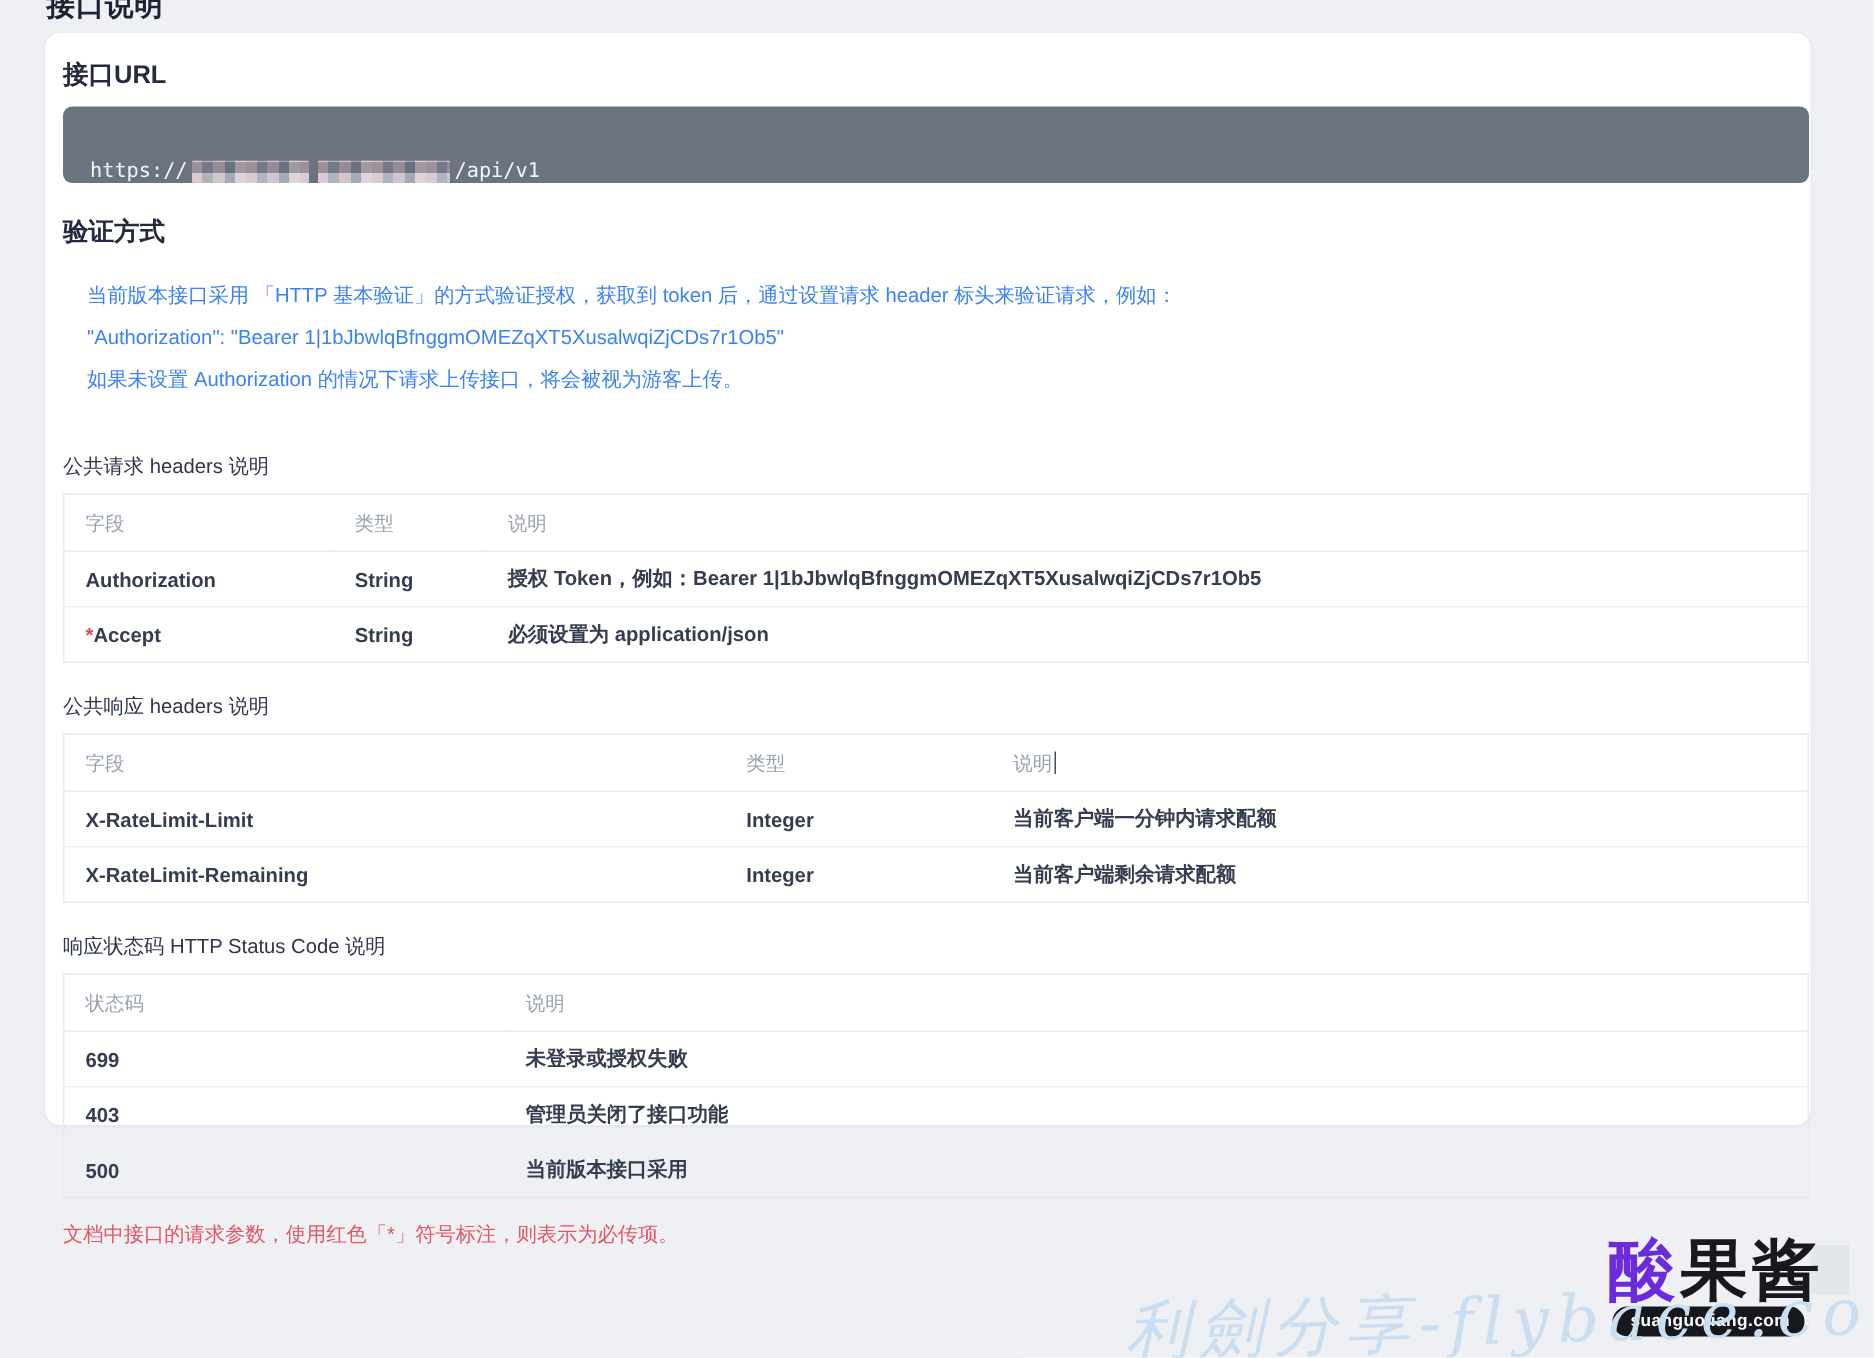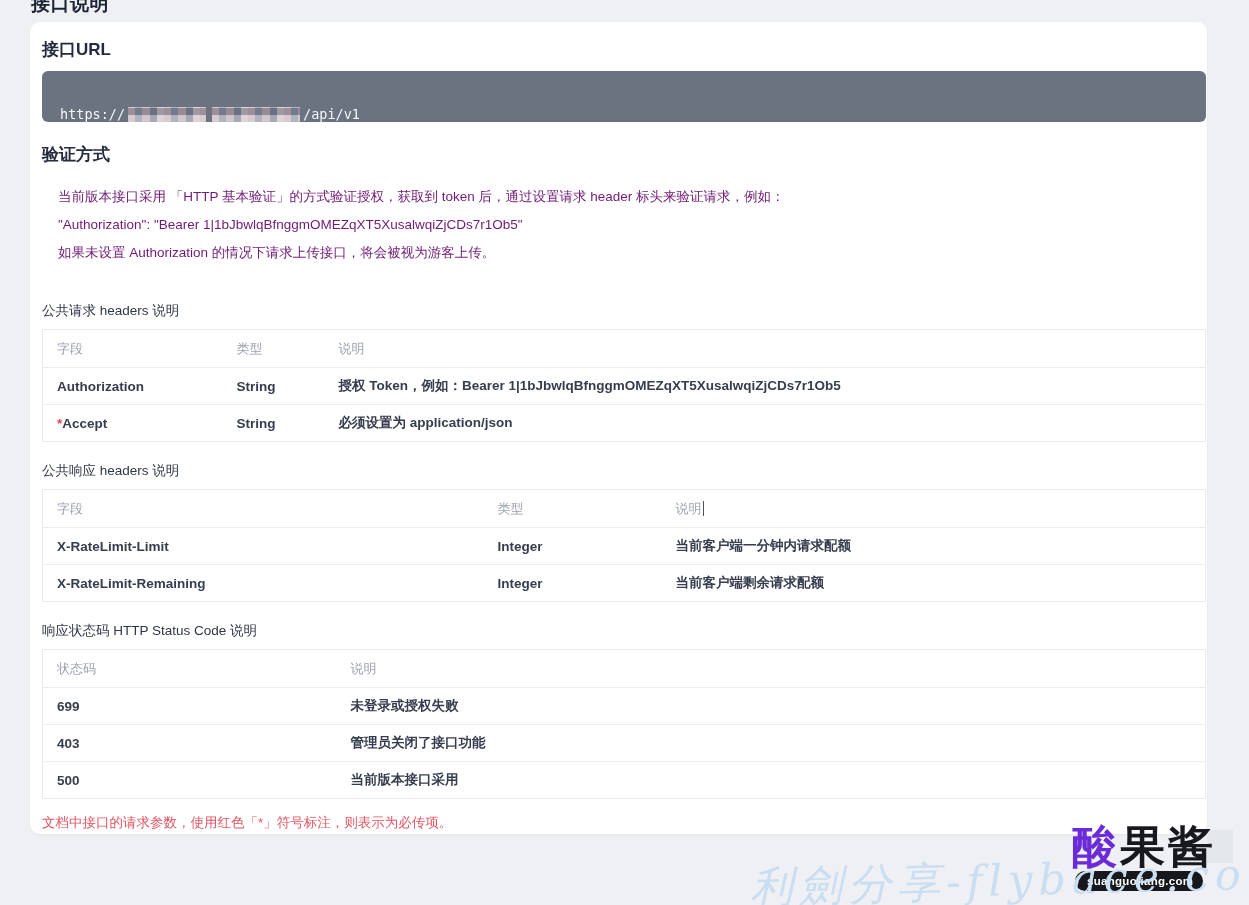--- a/index.html
+++ b/index.html
@@ -8,21 +8,21 @@
     background:#eef0f4;
     font-family:"Liberation Sans","DejaVu Sans",sans-serif;
     position:relative;overflow:hidden;
     -webkit-font-smoothing:antialiased;
   }
   .page-title{
     position:absolute;top:-9px;left:31px;
     font-size:19px;font-weight:bold;color:#1c2333;letter-spacing:.5px;
   }
   .card{
-    position:absolute;left:30px;top:22px;width:1177px;height:812px;
+    position:absolute;left:30px;top:22px;width:1177px;height:728px;
     background:#ffffff;border-radius:10px;
     box-shadow:0 1px 3px rgba(25,35,60,.05);
     box-sizing:border-box;padding:17px 1px 0 12px;
     z-index:1;
   }
   .section-heading{
     font-size:17px;font-weight:bold;color:#242b3e;line-height:21px;margin:0;
   }
   .code-block{
     margin-top:11px;height:51px;background:#6b7280;border-radius:6px;
@@ -32,21 +32,21 @@
   }
   .mosaic{
     display:inline-block;height:15px;border-radius:1px;
     background:
       repeating-linear-gradient(0deg, rgba(255,255,255,.30) 0 7px, rgba(70,76,92,.35) 7px 14px),
       repeating-linear-gradient(90deg, #c9b4bc 0 7px, #8d93a2 7px 14px, #bfaeb8 14px 22px, #7d8494 22px 29px, #d0c2c6 29px 36px);
   }
   .mosaic-a{width:78px;margin:0 6px 0 3px;}
   .mosaic-b{width:88px;margin-right:3px;}
   .auth-heading{margin-top:22px;}
-  .auth-paragraphs{margin:18px 0 0 16px;font-size:13.5px;color:#701a75;line-height:28px;}
+  .auth-paragraphs{margin:18px 0 0 16px;font-size:13.5px;color:#3b82f6;line-height:28px;}
   .auth-paragraphs p{margin:0;}
   .table-caption{
     margin:34px 0 9px 0;font-size:13.5px;color:#2f3648;font-weight:500;line-height:19px;
   }
   .table-caption.tight{margin-top:19px;}
   table.doc{
     width:100%;border-collapse:collapse;table-layout:fixed;
     border:1px solid #e8eaef;font-size:13.5px;color:#363d4e;
   }
   table.doc th{

